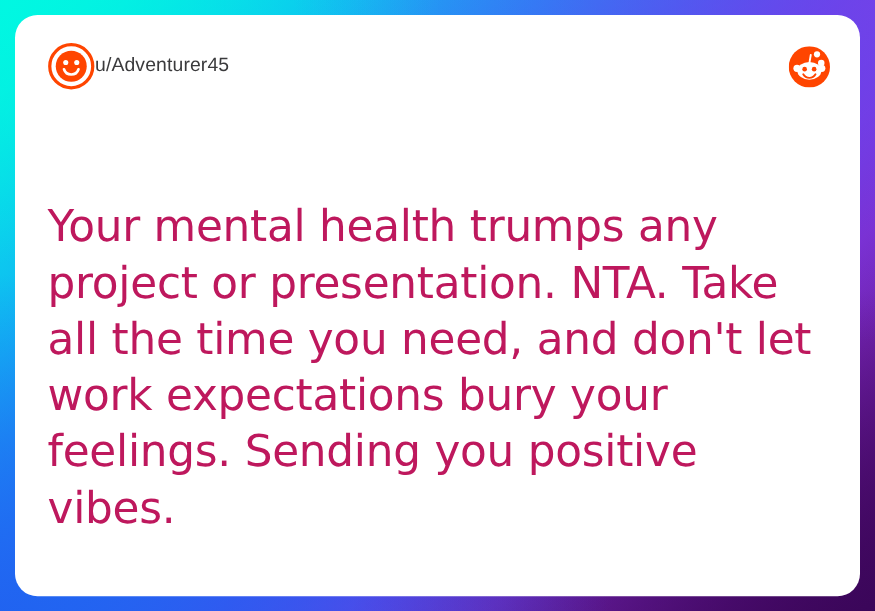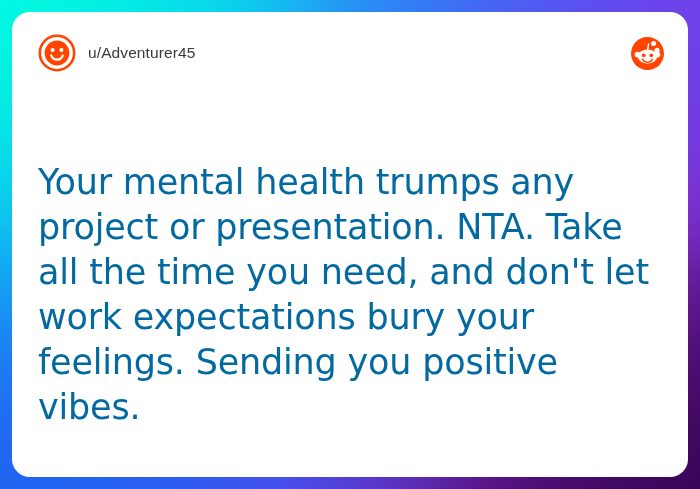--- a/index.html
+++ b/index.html
@@ -73,21 +73,21 @@
   }
 
   .avatar {
     width: 38px;
     height: 38px;
     flex: 0 0 38px;
     display: block;
   }
 
   .username {
-    margin-left: 12px;
+    margin-left: 0;
     font-size: 15.5px;
     color: #3a3a3c;
     letter-spacing: 0.1px;
     white-space: nowrap;
     font-family: "Liberation Sans", sans-serif;
   }
 
   .spacer { flex: 1 1 auto; }
 
   .brand-logo {
@@ -97,21 +97,21 @@
     display: block;
   }
 
   #post-body {
     position: absolute;
     left: 26px;
     right: 26px;
     top: 148px;
     font-size: 35px;
     line-height: 45px;
-    color: #0369a1;
+    color: #be185d;
     letter-spacing: -0.2px;
     font-family: "DejaVu Sans", sans-serif;
     font-weight: 400;
     white-space: pre-wrap;
   }
 </style>
 </head>
 <body>
 
 <div id="stage">

